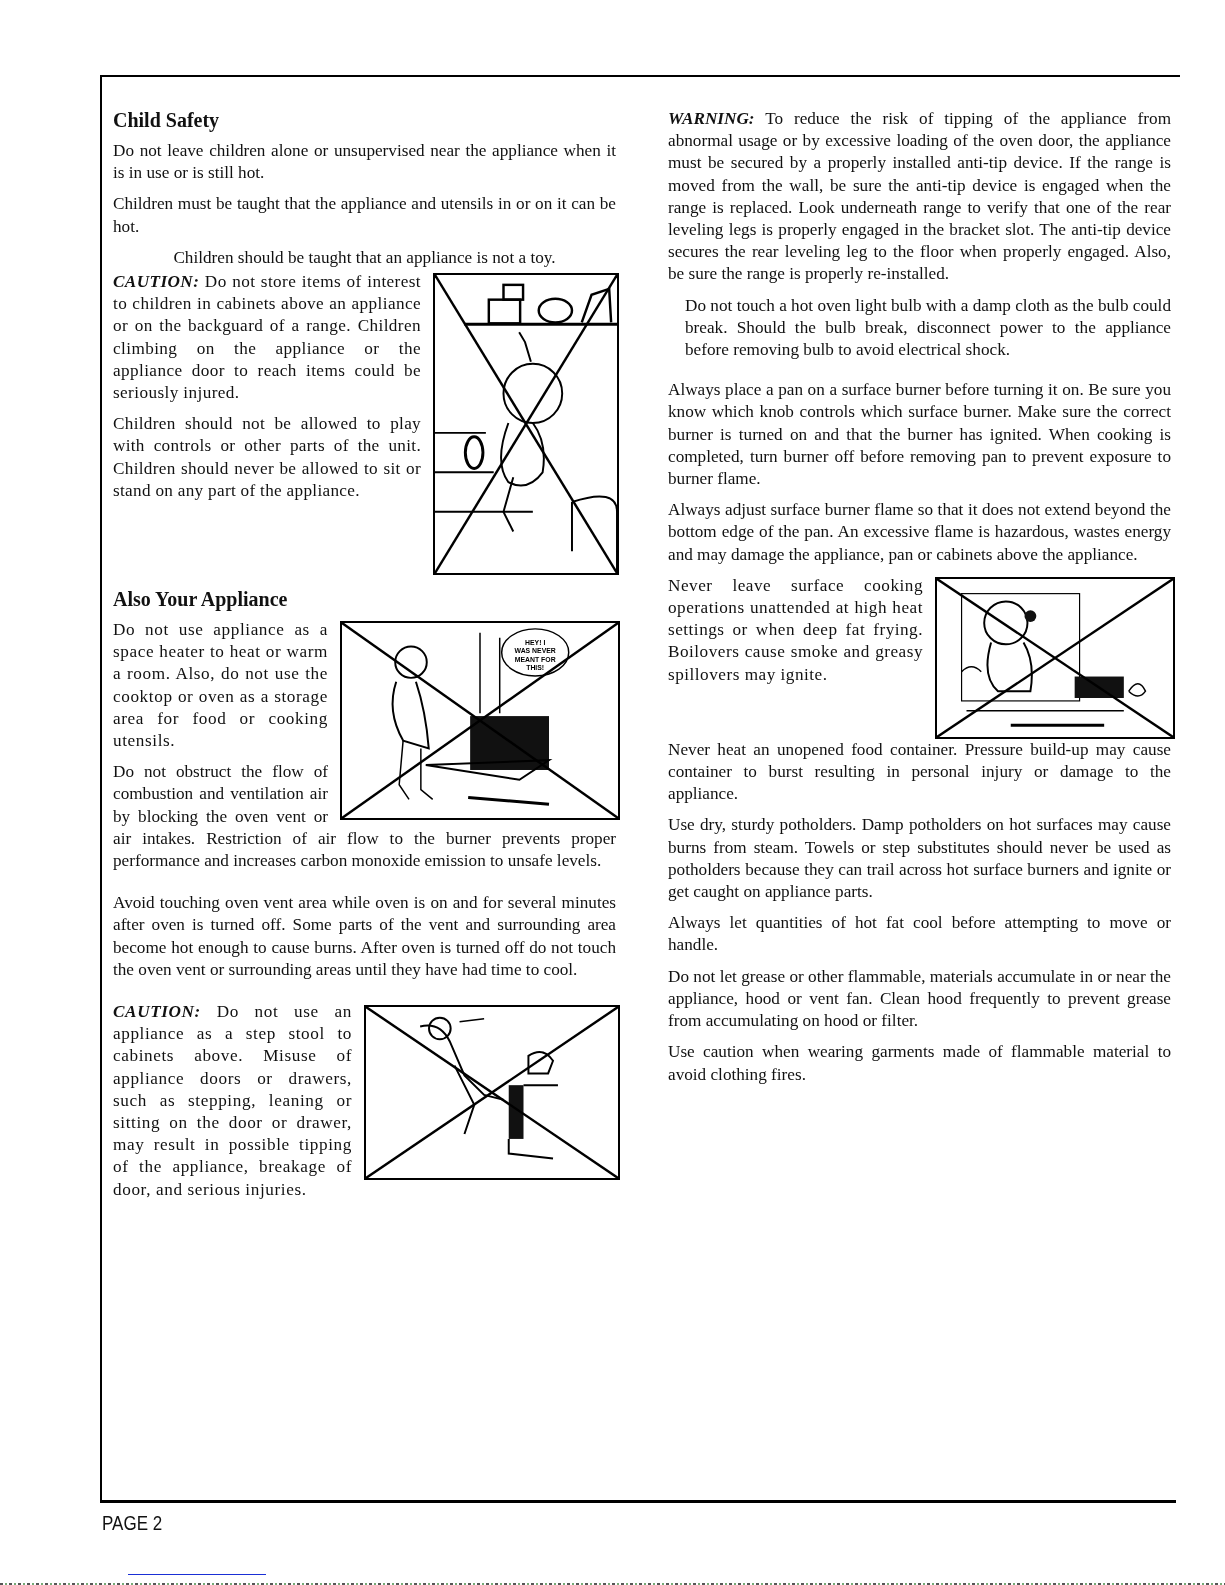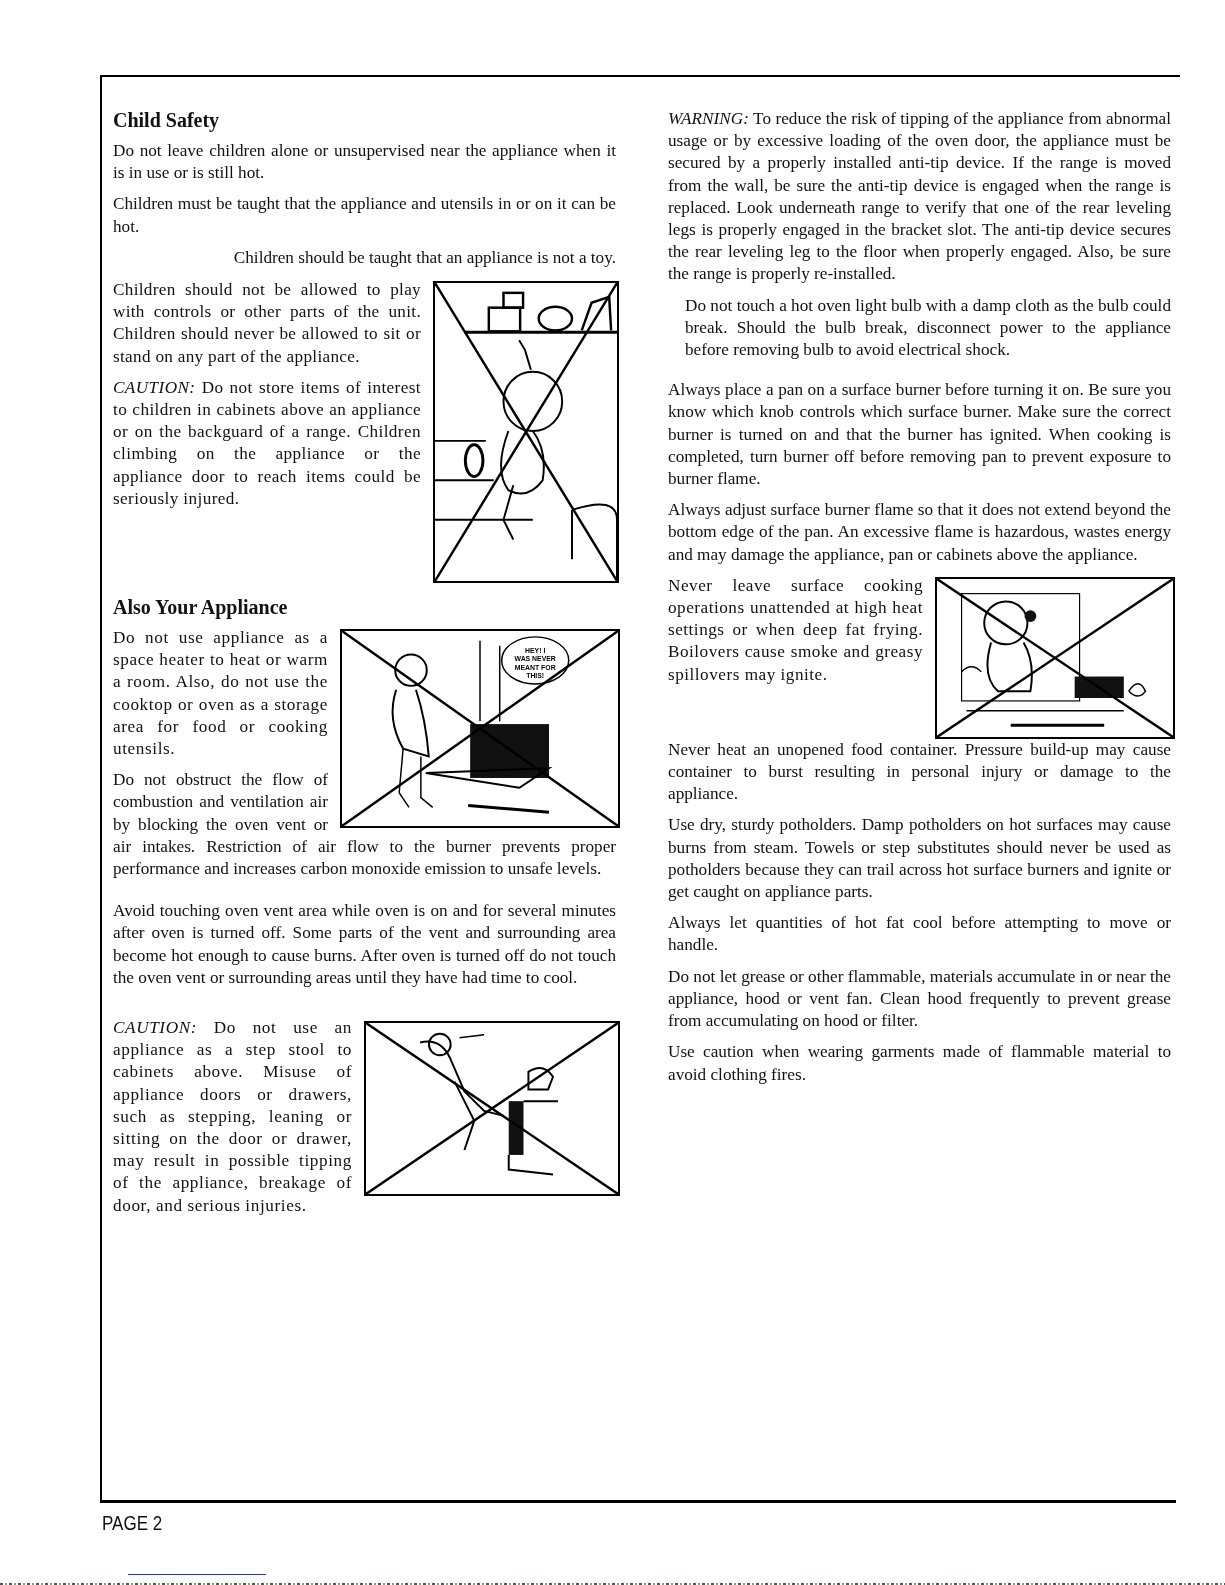--- a/index.html
+++ b/index.html
@@ -24,21 +24,21 @@
   .col-right { left: 668px; width: 503px; }
 
   h2 {
     font-family: Liberation Serif, serif; font-weight: 700;
     font-size: 20px; margin: 0 0 8px 0; line-height: 24px;
   }
   p {
     margin: 0 0 9px 0; font-size: 17.2px; line-height: 22.2px;
     text-align: justify;
   }
-  .lbl { font-weight: 400; font-style: italic; }
+  .lbl { font-weight: 700; font-style: italic; }
 
   .fig {
     float: right; border: 2px solid #000; box-sizing: border-box; position: relative;
     background: #fff; margin-left: 12px;
   }
   .fig svg { position: absolute; left: 0; top: 0; width: 100%; height: 100%; }
 
   .clear { clear: both; }
   .gap-h2 { height: 12px; }
 </style>
@@ -46,21 +46,21 @@
 <body>
 
 <div class="frame-top"></div>
 <div class="frame-left"></div>
 <div class="frame-bottom"></div>
 
 <div class="col col-left">
   <h2>Child Safety</h2>
   <p>Do not leave children alone or unsupervised near the appliance when it is in use or is still hot.</p>
   <p>Children must be taught that the appliance and utensils in or on it can be hot.</p>
-  <p style="margin-bottom:10px;text-align:right;white-space:nowrap;">Children should be taught that an appliance is not a toy.</p>
+  <p style="margin-bottom:2px;text-align:center;white-space:nowrap;">Children should be taught that an appliance is not a toy.</p>
 
   <div class="fig" style="width:186px;height:302px;margin-top:2px;margin-right:-3px;">
     <svg viewBox="0 0 186 302" preserveAspectRatio="none">
 
       <line x1="30" y1="50" x2="186" y2="50" stroke="#000" stroke-width="3"></line>
       <rect x="55" y="25" width="32" height="24" fill="none" stroke="#000" stroke-width="2.5"></rect>
       <rect x="70" y="10" width="20" height="15" fill="none" stroke="#000" stroke-width="2.5"></rect>
       <ellipse cx="123" cy="36" rx="17" ry="12" fill="none" stroke="#000" stroke-width="2.5"></ellipse>
       <path d="M150 48 L160 20 L178 14 L180 48" fill="none" stroke="#000" stroke-width="2.5"></path>
 
@@ -71,24 +71,24 @@
       <path d="M98 88 L92 68 L86 58" fill="none" stroke="#000" stroke-width="2"></path>
 
       <path d="M0 160 L52 160 M0 200 L60 200 M0 240 L100 240" fill="none" stroke="#000" stroke-width="2"></path>
       <path d="M140 230 Q186 215 186 240 L186 302 M140 230 L140 280" fill="none" stroke="#000" stroke-width="2"></path>
 
       <line x1="0" y1="0" x2="186" y2="302" stroke="#000" stroke-width="2.5"></line>
       <line x1="186" y1="0" x2="0" y2="302" stroke="#000" stroke-width="2.5"></line>
     </svg>
   </div>
 
-  <p style="letter-spacing:0.3px;">Children should not be allowed to play with controls or other parts of the unit. Children should never be allowed to sit or stand on any part of the appliance.</p>
   <p style="letter-spacing:0.4px;">
     <span class="lbl">CAUTION:</span><span> Do not store items of interest to children in cabinets above an appliance or on the backguard of a range. Children climbing on the appliance or the appliance door to reach items could be seriously injured.</span>
   </p>
+  <p style="letter-spacing:0.3px;">Children should not be allowed to play with controls or other parts of the unit. Children should never be allowed to sit or stand on any part of the appliance.</p>
   <div class="clear"></div>
   <div class="gap-h2"></div>
 
   <h2>Also Your Appliance</h2>
 
   <div class="fig" style="width:280px;height:199px;margin-top:2px;margin-right:-4px;margin-bottom:2px;">
     <svg viewBox="0 0 280 199" preserveAspectRatio="none">
 
       <rect x="130" y="95" width="80" height="55" fill="#111"></rect>
       <path d="M85 145 L210 140 L180 160 Z" fill="none" stroke="#000" stroke-width="2"></path>
@@ -105,21 +105,21 @@
       <text x="196" y="40" font-size="7" text-anchor="middle" font-family="Liberation Sans, sans-serif" font-weight="700">MEANT FOR</text>
       <text x="196" y="48" font-size="7" text-anchor="middle" font-family="Liberation Sans, sans-serif" font-weight="700">THIS!</text>
 
       <line x1="0" y1="0" x2="280" y2="199" stroke="#000" stroke-width="2.5"></line>
       <line x1="280" y1="0" x2="0" y2="199" stroke="#000" stroke-width="2.5"></line>
     </svg>
   </div>
 
   <p style="letter-spacing:0.6px;">Do not use appliance as a space heater to heat or warm a room. Also, do not use the cooktop or oven as a storage area for food or cooking utensils.</p>
   <p style="margin-bottom:20px;">Do not obstruct the flow of combustion and ventilation air by blocking the oven vent or air intakes. Restriction of air flow to the burner prevents proper performance and increases carbon monoxide emission to unsafe levels.</p>
-  <p style="margin-bottom:28px;">Avoid touching oven vent area while oven is on and for several minutes after oven is turned off. Some parts of the vent and surrounding area become hot enough to cause burns. After oven is turned off do not touch the oven vent or surrounding areas until they have had time to cool.</p>
+  <p style="margin-bottom:20px;">Avoid touching oven vent area while oven is on and for several minutes after oven is turned off. Some parts of the vent and surrounding area become hot enough to cause burns. After oven is turned off do not touch the oven vent or surrounding areas until they have had time to cool.</p>
 
   <div class="fig" style="width:256px;height:175px;margin-top:4px;margin-right:-4px;">
     <svg viewBox="0 0 256 175" preserveAspectRatio="none">
       <path d="M55 20 Q75 15 85 35 L100 70 L120 90 L140 95" fill="none" stroke="#000" stroke-width="2"></path>
       <circle cx="75" cy="22" r="11" fill="none" stroke="#000" stroke-width="2"></circle>
       <path d="M90 60 L110 100 L100 130" fill="none" stroke="#000" stroke-width="2"></path>
       <rect x="145" y="80" width="15" height="55" fill="#111"></rect>
       <path d="M160 80 L195 80 M145 135 L145 150 L190 155" fill="none" stroke="#000" stroke-width="2"></path>
       <path d="M165 50 Q180 40 190 55 L185 68 L165 68 Z" fill="none" stroke="#000" stroke-width="2"></path>
       <path d="M95 15 L120 12" fill="none" stroke="#000" stroke-width="1.5"></path>

